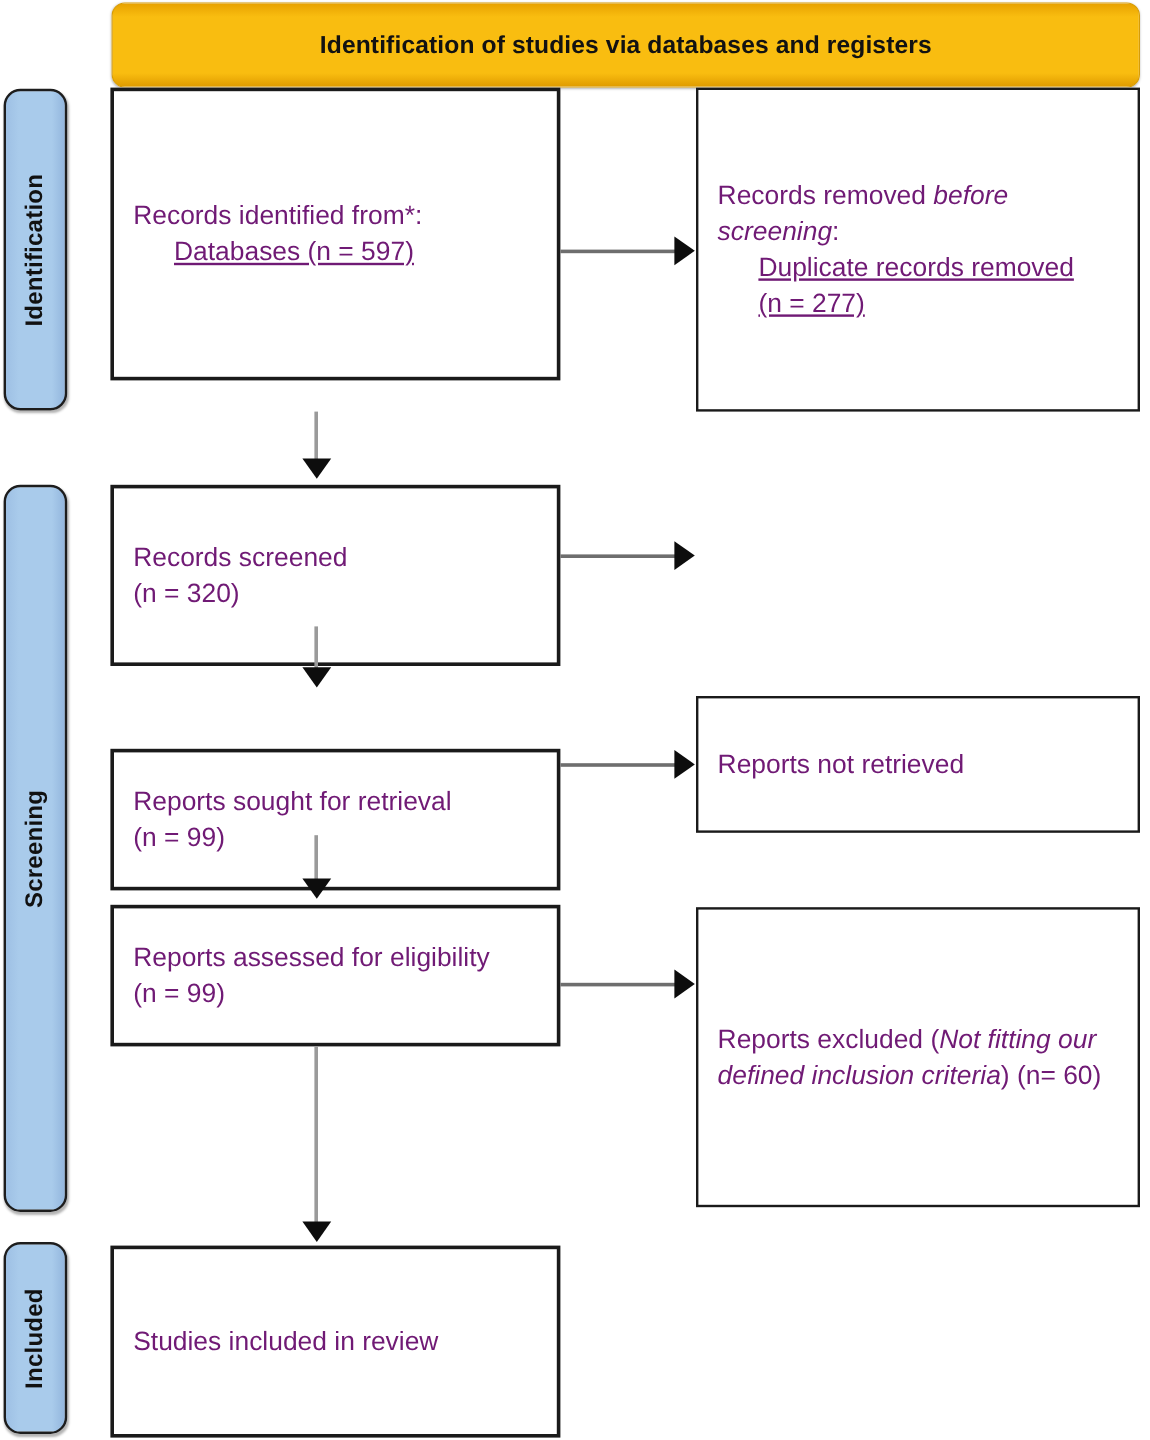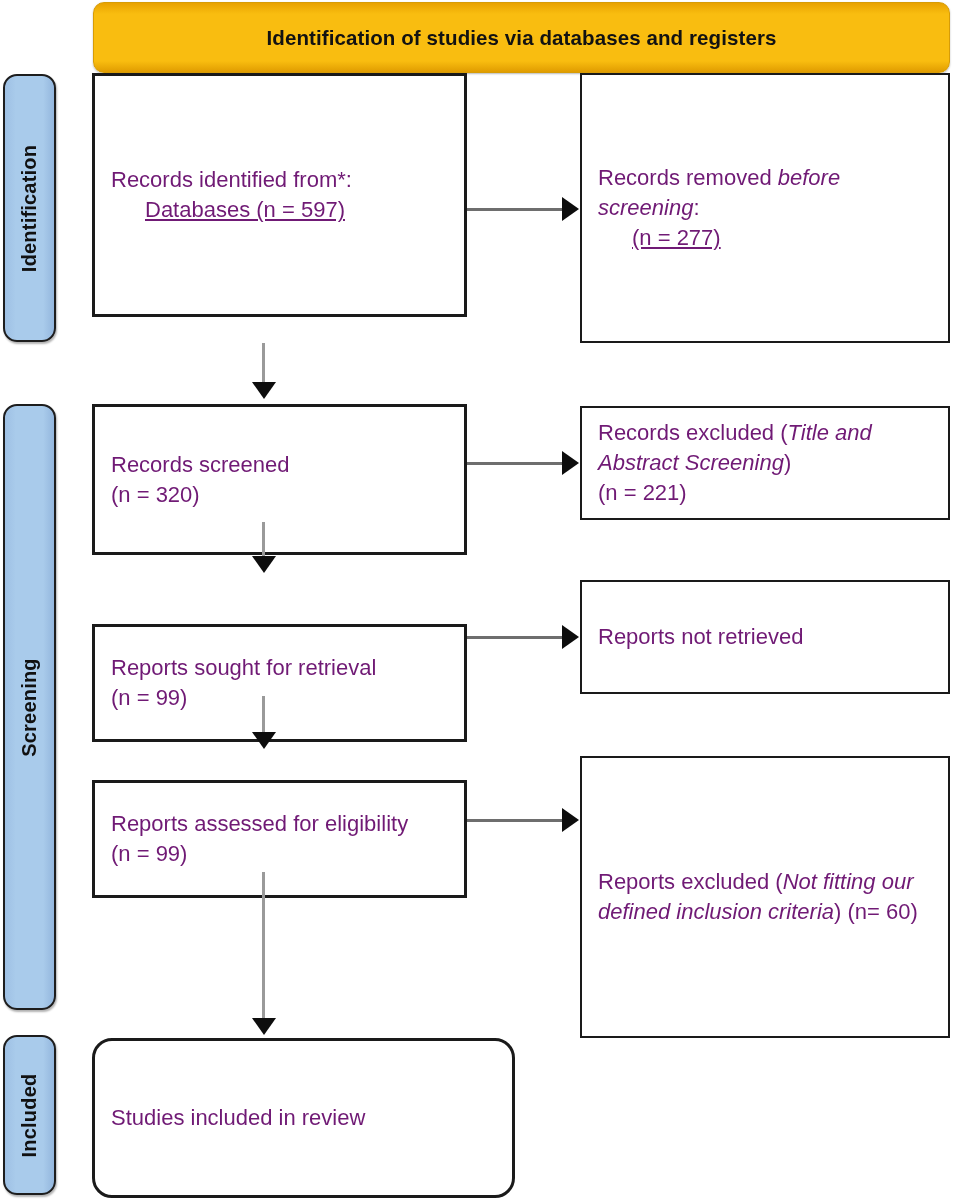--- a/index.html
+++ b/index.html
@@ -137,39 +137,35 @@
   </div>
 
   <div class="flow-box" style="left:92px; top:73px; width:375px; height:244px;">
     <div class="box-line">Records identified from*:</div>
     <div class="box-line indent">Databases (n = 597)</div>
   </div>
 
   <div class="flow-box thin" style="left:580px; top:73px; width:370px; height:270px;">
     <div class="box-line"><span>Records removed </span><span class="ital">before</span></div>
     <div class="box-line"><span class="ital">screening</span><span>:</span></div>
+    <div class="box-line indent">Duplicate records removed</div>
     <div class="box-line indent">(n = 277)</div>
   </div>
 
   <div class="h-line" style="left:467px; top:208px; width:97px;"></div>
   <div class="h-arrowhead" style="left:562px; top:197px;"></div>
 
   <div class="v-line" style="left:262px; top:343px; width:3px; height:48px;"></div>
   <div class="v-arrowhead" style="left:252px; top:382px;"></div>
 
   <div class="flow-box" style="left:92px; top:404px; width:375px; height:151px;">
     <div class="box-line">Records screened</div>
     <div class="box-line">(n = 320)</div>
   </div>
 
-  <div class="flow-box thin" style="left:580px; top:406px; width:370px; height:114px;">
-    <div class="box-line"><span>Records excluded (</span><span class="ital">Title and</span></div>
-    <div class="box-line"><span class="ital">Abstract Screening</span><span>)</span></div>
-    <div class="box-line">(n = 221)</div>
-  </div>
 
   <div class="h-line" style="left:467px; top:462px; width:97px;"></div>
   <div class="h-arrowhead" style="left:562px; top:451px;"></div>
 
   <div class="v-line" style="left:262px; top:522px; width:3px; height:40px;"></div>
   <div class="v-arrowhead" style="left:252px; top:556px;"></div>
 
   <div class="flow-box" style="left:92px; top:578px; width:375px; height:118px;margin-top:46px;">
     <div class="box-line">Reports sought for retrieval</div>
     <div class="box-line">(n = 99)</div>
@@ -178,33 +174,33 @@
   <div class="flow-box thin" style="left:580px; top:580px; width:370px; height:114px;">
     <div class="box-line">Reports not retrieved</div>
   </div>
 
   <div class="h-line" style="left:467px; top:636px; width:97px;"></div>
   <div class="h-arrowhead" style="left:562px; top:625px;"></div>
 
   <div class="v-line" style="left:262px; top:696px; width:3px; height:42px;"></div>
   <div class="v-arrowhead" style="left:252px; top:732px;"></div>
 
-  <div class="flow-box" style="left:92px; top:754px; width:375px; height:118px;margin-top:26px;">
+  <div class="flow-box" style="left:92px; top:754px; width:375px; height:118px;">
     <div class="box-line">Reports assessed for eligibility</div>
     <div class="box-line">(n = 99)</div>
   </div>
 
-  <div class="flow-box thin" style="left:580px; top:756px; width:370px; height:282px;">
+  <div class="flow-box thin" style="left:580px; top:756px; width:370px; height:250px;">
     <div class="box-line"><span>Reports excluded (</span><span class="ital">Not fitting our</span></div>
     <div class="box-line"><span class="ital">defined inclusion criteria</span><span>) (n= 60)</span></div>
   </div>
 
   <div class="h-line" style="left:467px; top:819px; width:97px;"></div>
   <div class="h-arrowhead" style="left:562px; top:808px;"></div>
 
   <div class="v-line" style="left:262px; top:872px; width:3px; height:152px;"></div>
   <div class="v-arrowhead" style="left:252px; top:1018px;"></div>
 
-  <div class="flow-box" style="left:92px; top:1038px; width:423px; height:160px;border-radius:20px;">
+  <div class="flow-box" style="left:92px; top:1038px; width:375px; height:160px;">
     <div class="box-line">Studies included in review</div>
   </div>
 
 </div>
 
 </body></html>

